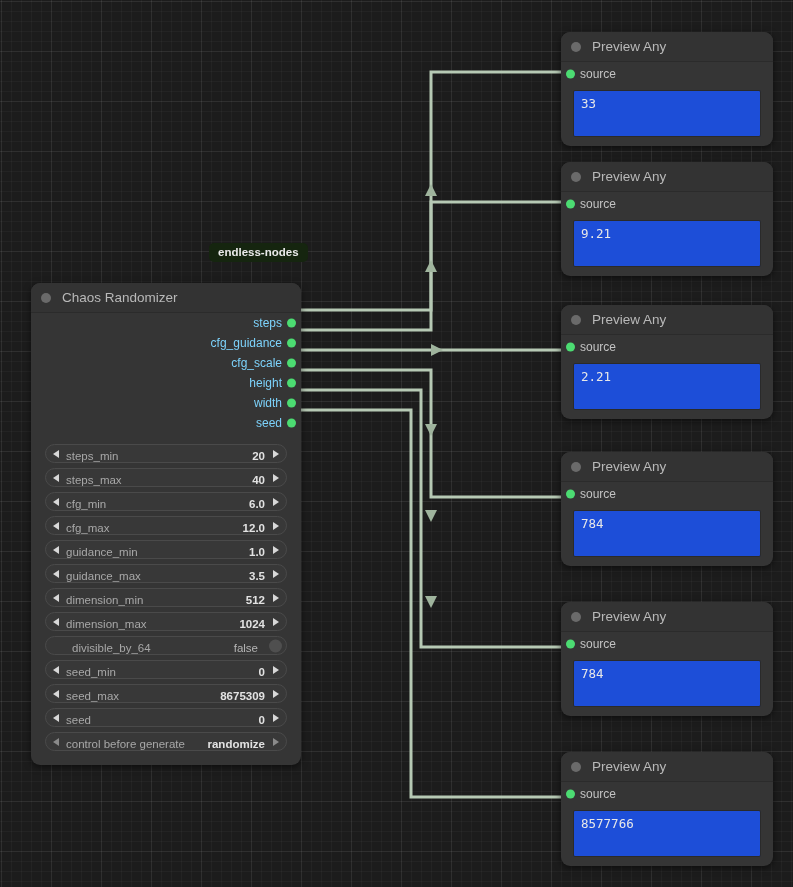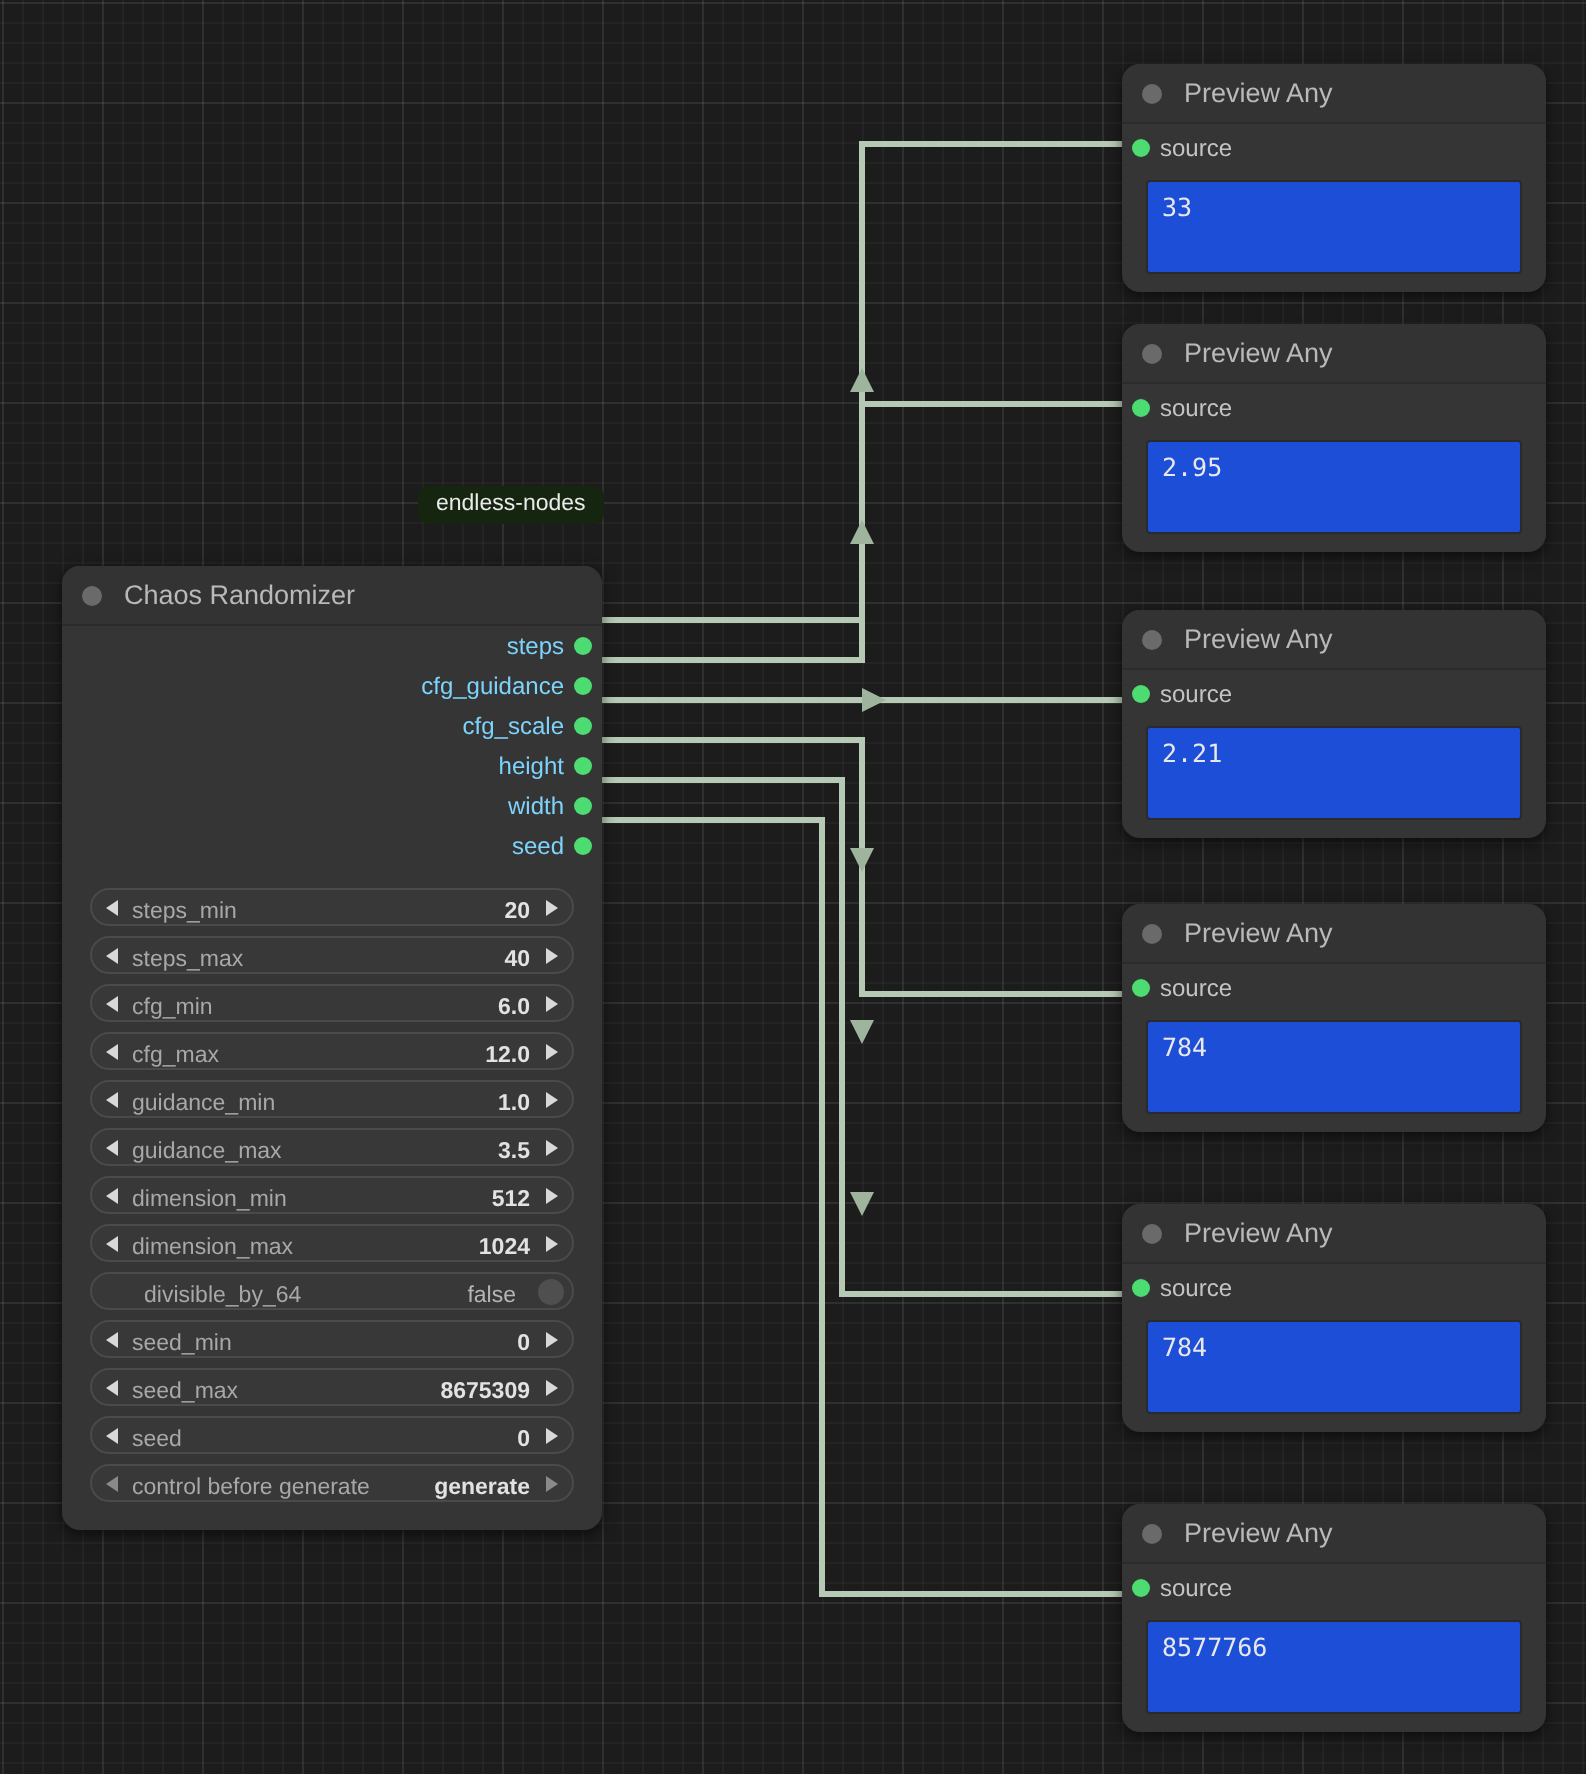--- a/index.html
+++ b/index.html
@@ -155,21 +155,21 @@
     white-space: pre;
   }
 
   
   .badge {
     position: absolute;
     border-radius: 5px;
     background: #15250f;
     color: #eaeaea;
     font-size: 11.5px;
-    font-weight: 400;
+    font-weight: 700;
     padding: 3px 9px 4px 9px;
     white-space: nowrap;
   }
 </style>
 </head>
 <body>
 
 <div id="canvas">
 
   <svg id="links" viewBox="0 0 793 887" xmlns="http://www.w3.org/2000/svg">
@@ -318,21 +318,21 @@
       <div class="widget">
         <span class="arrow left"></span>
         <span class="wname">seed</span>
         <span class="wval">0</span>
         <span class="arrow right"></span>
       </div>
 
       <div class="widget combo">
         <span class="arrow left"></span>
         <span class="wname">control before generate</span>
-        <span class="wval">generate</span>
+        <span class="wval">randomize</span>
         <span class="arrow right"></span>
       </div>
 
     </div>
   </div>
 
   <div class="node" style="left:561px; top:32px; width:212px;">
     <div class="node-header">
       <div class="collapse-dot"></div>
       <div class="node-title">Preview Any</div>
@@ -349,21 +349,21 @@
   <div class="node" style="left:561px; top:162px; width:212px;">
     <div class="node-header">
       <div class="collapse-dot"></div>
       <div class="node-title">Preview Any</div>
     </div>
     <div class="node-body">
       <div class="in-slot">
         <span class="slot-dot"></span>
         <span class="slot-label">source</span>
       </div>
-      <div class="preview-box">2.95</div>
+      <div class="preview-box">9.21</div>
     </div>
   </div>
 
   <div class="node" style="left:561px; top:305px; width:212px;">
     <div class="node-header">
       <div class="collapse-dot"></div>
       <div class="node-title">Preview Any</div>
     </div>
     <div class="node-body">
       <div class="in-slot">

